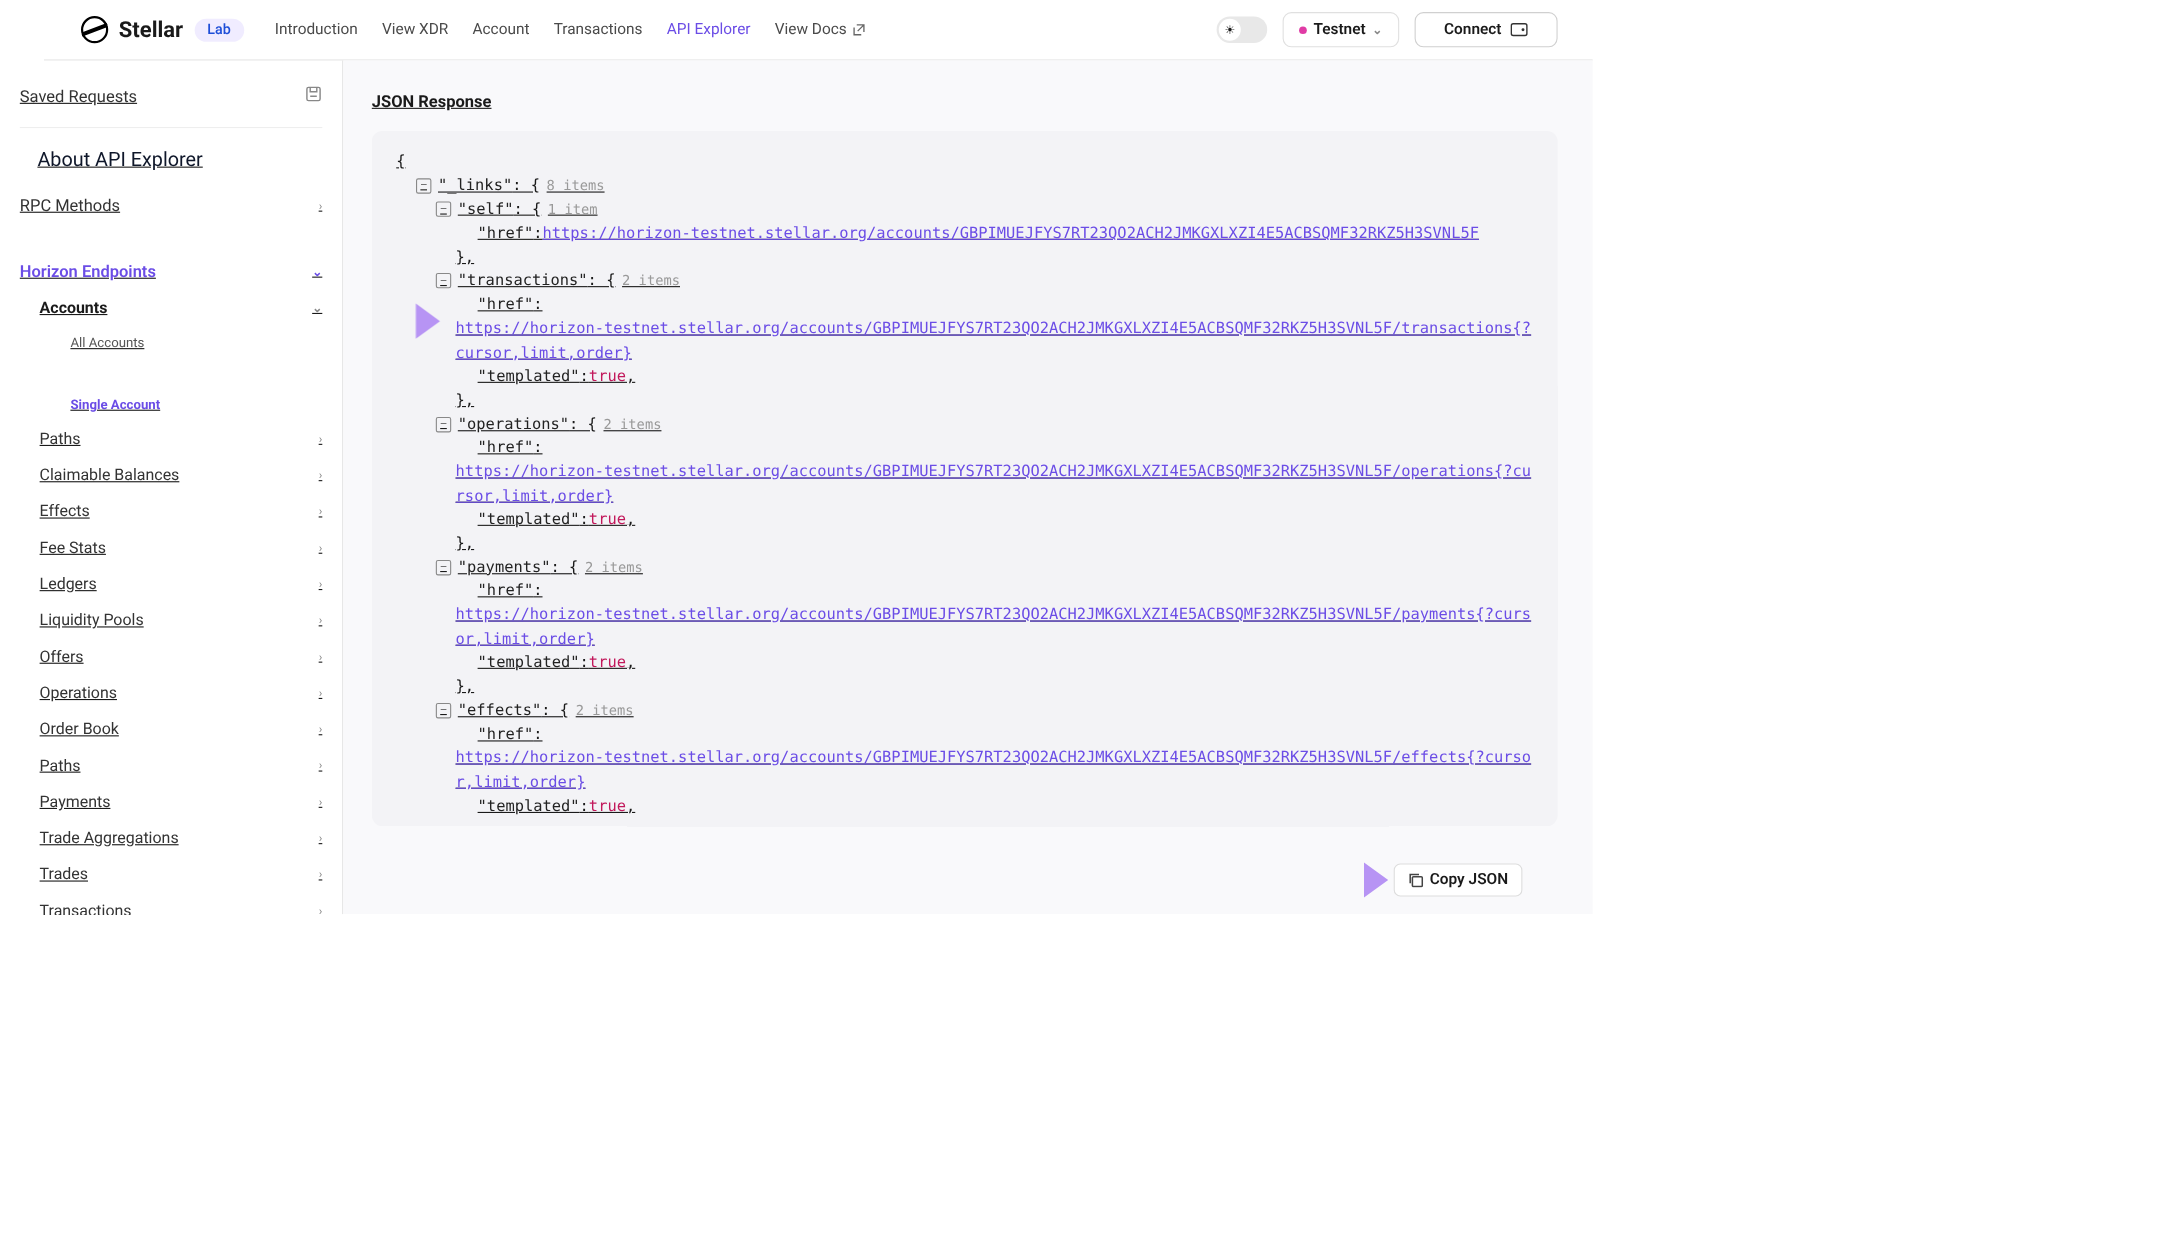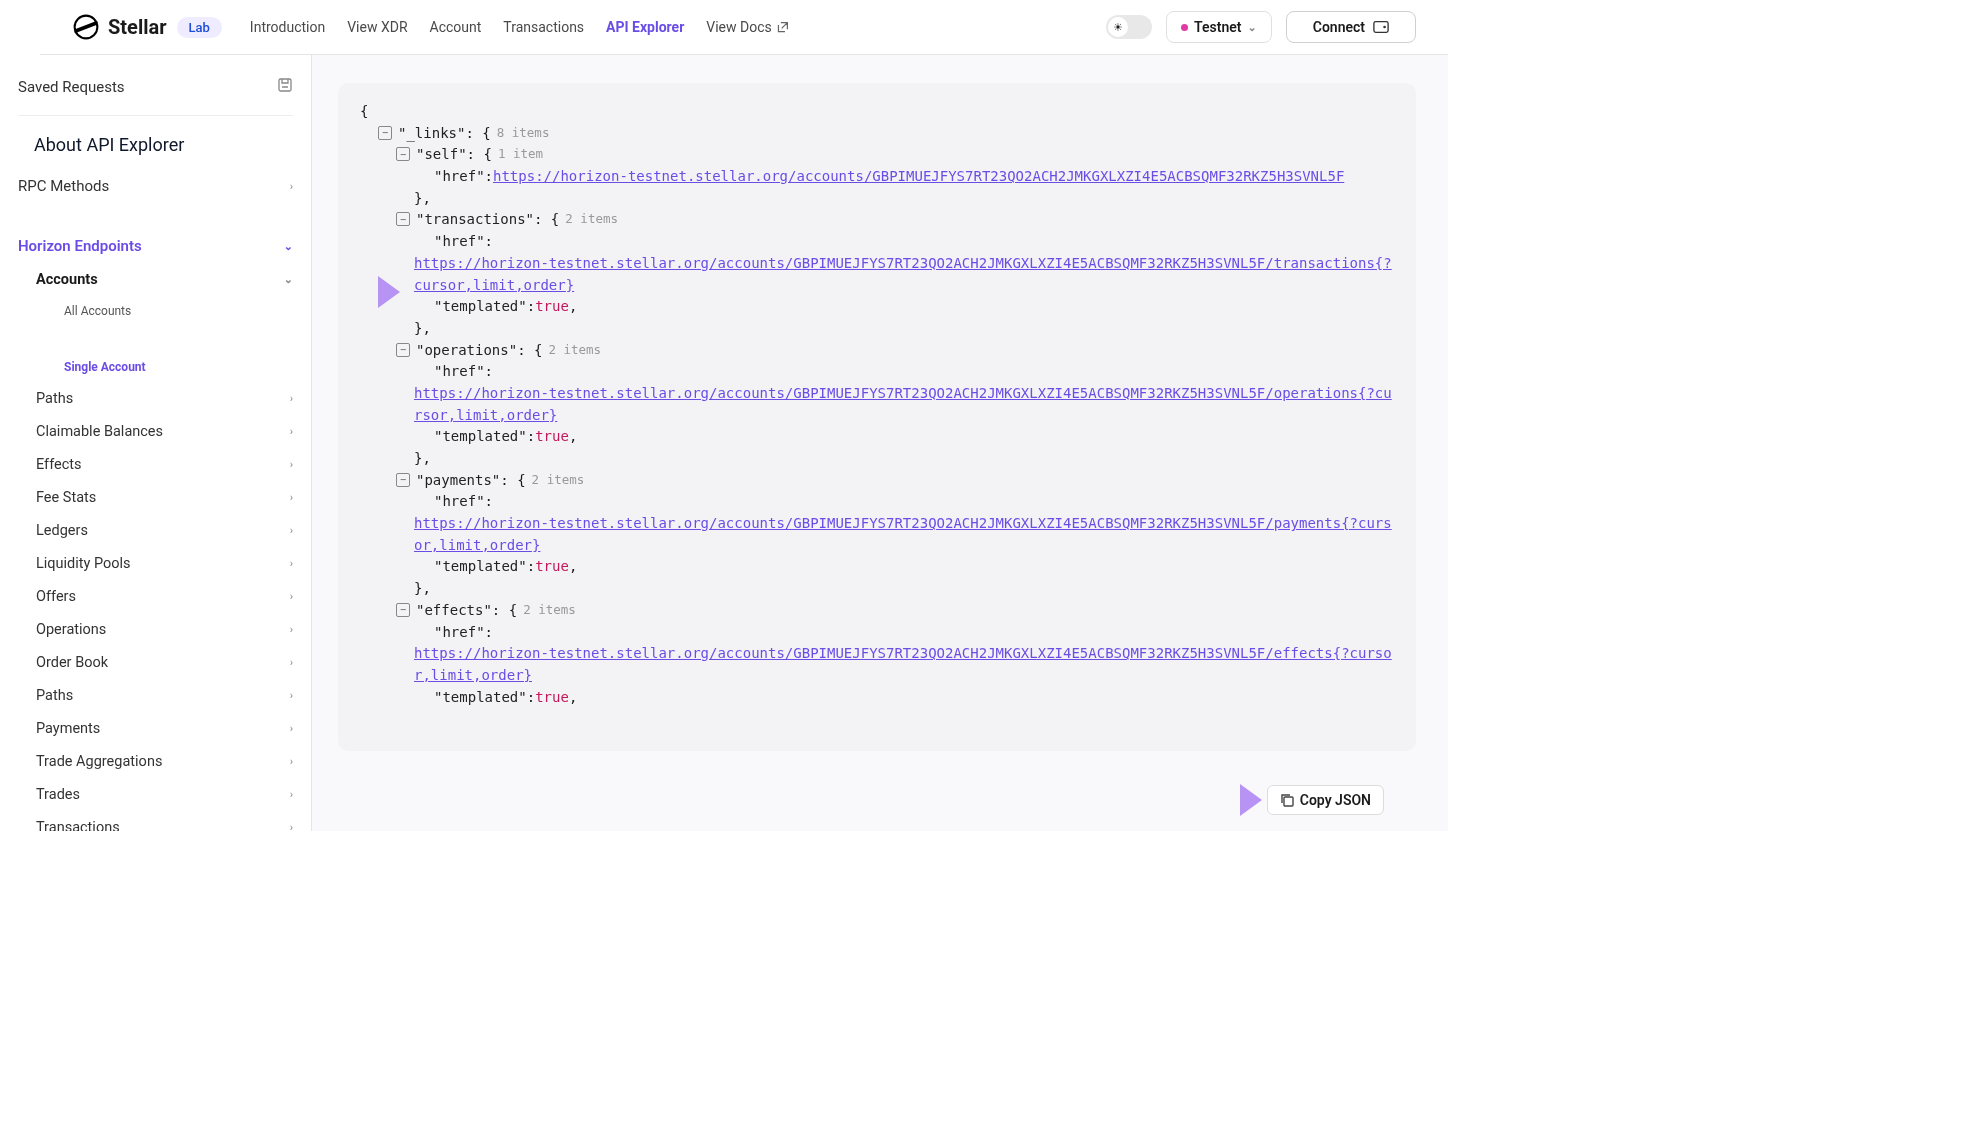--- a/index.html
+++ b/index.html
@@ -3,28 +3,28 @@
 <meta charset="utf-8">
 <style>
 * { margin:0; padding:0; box-sizing:border-box; }
 body { font-family:-apple-system,BlinkMacSystemFont,"Segoe UI",Roboto,sans-serif; background:#fff; color:#1a1a1a; width:1448px; height:838px; overflow:hidden; position:relative; }
 .header { display:flex; align-items:center; padding:12px 32px; border-bottom:1px solid #e5e5e5; height:55px;margin-left:40px; }
 .logo { display:flex; align-items:center; gap:8px; font-weight:700; font-size:20px; }
 .logo-icon { width:28px; height:28px; }
 .badge-lab { margin-left:10px; background:#f0ecff; color:#1d4ed8; padding:3px 12px; border-radius:14px; font-size:13px; font-weight:500; }
 .nav { display:flex; gap:22px; margin-left:28px; }
 .nav-item { font-size:14px; color:#4a4a4a; cursor:pointer; display:flex; align-items:center; gap:4px; }
-.nav-item.active { color:#6b4de6; font-weight:700;text-align:right; }
+.nav-item.active { color:#6b4de6; font-weight:400;text-align:right; }
 .header-right { margin-left:auto; display:flex; align-items:center; gap:14px; }
 .theme-toggle { width:46px; height:24px; background:#e8e8e8; border-radius:12px; display:flex; align-items:center; padding:2px; }
 .theme-knob { width:20px; height:20px; background:#fff; border-radius:10px; display:flex; align-items:center; justify-content:center; font-size:11px; }
 .network-pill { border:1px solid #e0e0e0; border-radius:8px; padding:7px 14px; font-size:14px; font-weight:600; display:flex; align-items:center; gap:6px; cursor:pointer; }
 .network-dot { width:7px; height:7px; background:#e03ba5; border-radius:50%; }
 .connect-btn { border:1px solid #d0d0d0; border-radius:8px; padding:7px 26px; font-size:14px; font-weight:600; display:flex; align-items:center; gap:8px; cursor:pointer; }
-.layout { display:flex; height:calc(100% - 62px); }
+.layout { display:flex; height:calc(100% - 62px);text-decoration:underline; }
 .sidebar { width:312px; border-right:1px solid #e5e5e5; padding:22px 18px; overflow-y:auto; }
 .saved-req { display:flex; justify-content:space-between; align-items:center; font-size:15px; color:#333; padding-bottom:18px; border-bottom:1px solid #eee; margin-bottom:18px; }
 .saved-icon { color:#888; }
 .side-heading { font-size:18px; color:#0f172a; margin-bottom:14px;margin-left:16px; }
 .side-item { display:flex; justify-content:space-between; align-items:center; font-size:15px; color:#333; padding:8px 0; cursor:pointer; }
 .side-item.active { color:#6b4de6; font-weight:600;margin-top:26px; }
 .side-sub { padding-left:18px; }
 .side-sub .side-item { font-size:14.5px; }
 .side-subsub { padding-left:28px; }
 .side-subsub .side-item { font-size:12px; font-weight:400; color:#555; }
@@ -184,20 +184,21 @@
           <div class="side-item">
             <span>Transactions</span>
             <span class="chev">›</span>
           </div>
         </div>
     </div>
   </div>
 
   <div class="main">
     <div class="content-left-pad" style="flex:1;display:flex;flex-direction:column;min-height:0">
+      <div class="panel-title">JSON Response</div>
       <div class="json-panel">
         <div>{</div>
         <div class="jrow ind1"><span class="tog">−</span><span class="jkey">"_links"</span>: {<span class="jmeta">8 items</span></div>
 
         <div class="jrow ind2"><span class="tog">−</span><span class="jkey">"self"</span>: {<span class="jmeta">1 item</span></div>
         <div class="jrow ind3"><span style="width:20px"></span><span class="jkey">"href"</span>: <span class="jlink">https://horizon-testnet.stellar.org/accounts/GBPIMUEJFYS7RT23QO2ACH2JMKGXLXZI4E5ACBSQMF32RKZ5H3SVNL5F</span></div>
         <div class="ind3">},</div>
 
         <div class="jrow ind2"><span class="tog">−</span><span class="jkey">"transactions"</span>: {<span class="jmeta">2 items</span></div>
         <div class="jrow ind3"><span style="width:20px"></span><span class="jkey">"href"</span>: <span class="jlink">https://horizon-testnet.stellar.org/accounts/GBPIMUEJFYS7RT23QO2ACH2JMKGXLXZI4E5ACBSQMF32RKZ5H3SVNL5F/transactions{?cursor,limit,order}</span></div>

